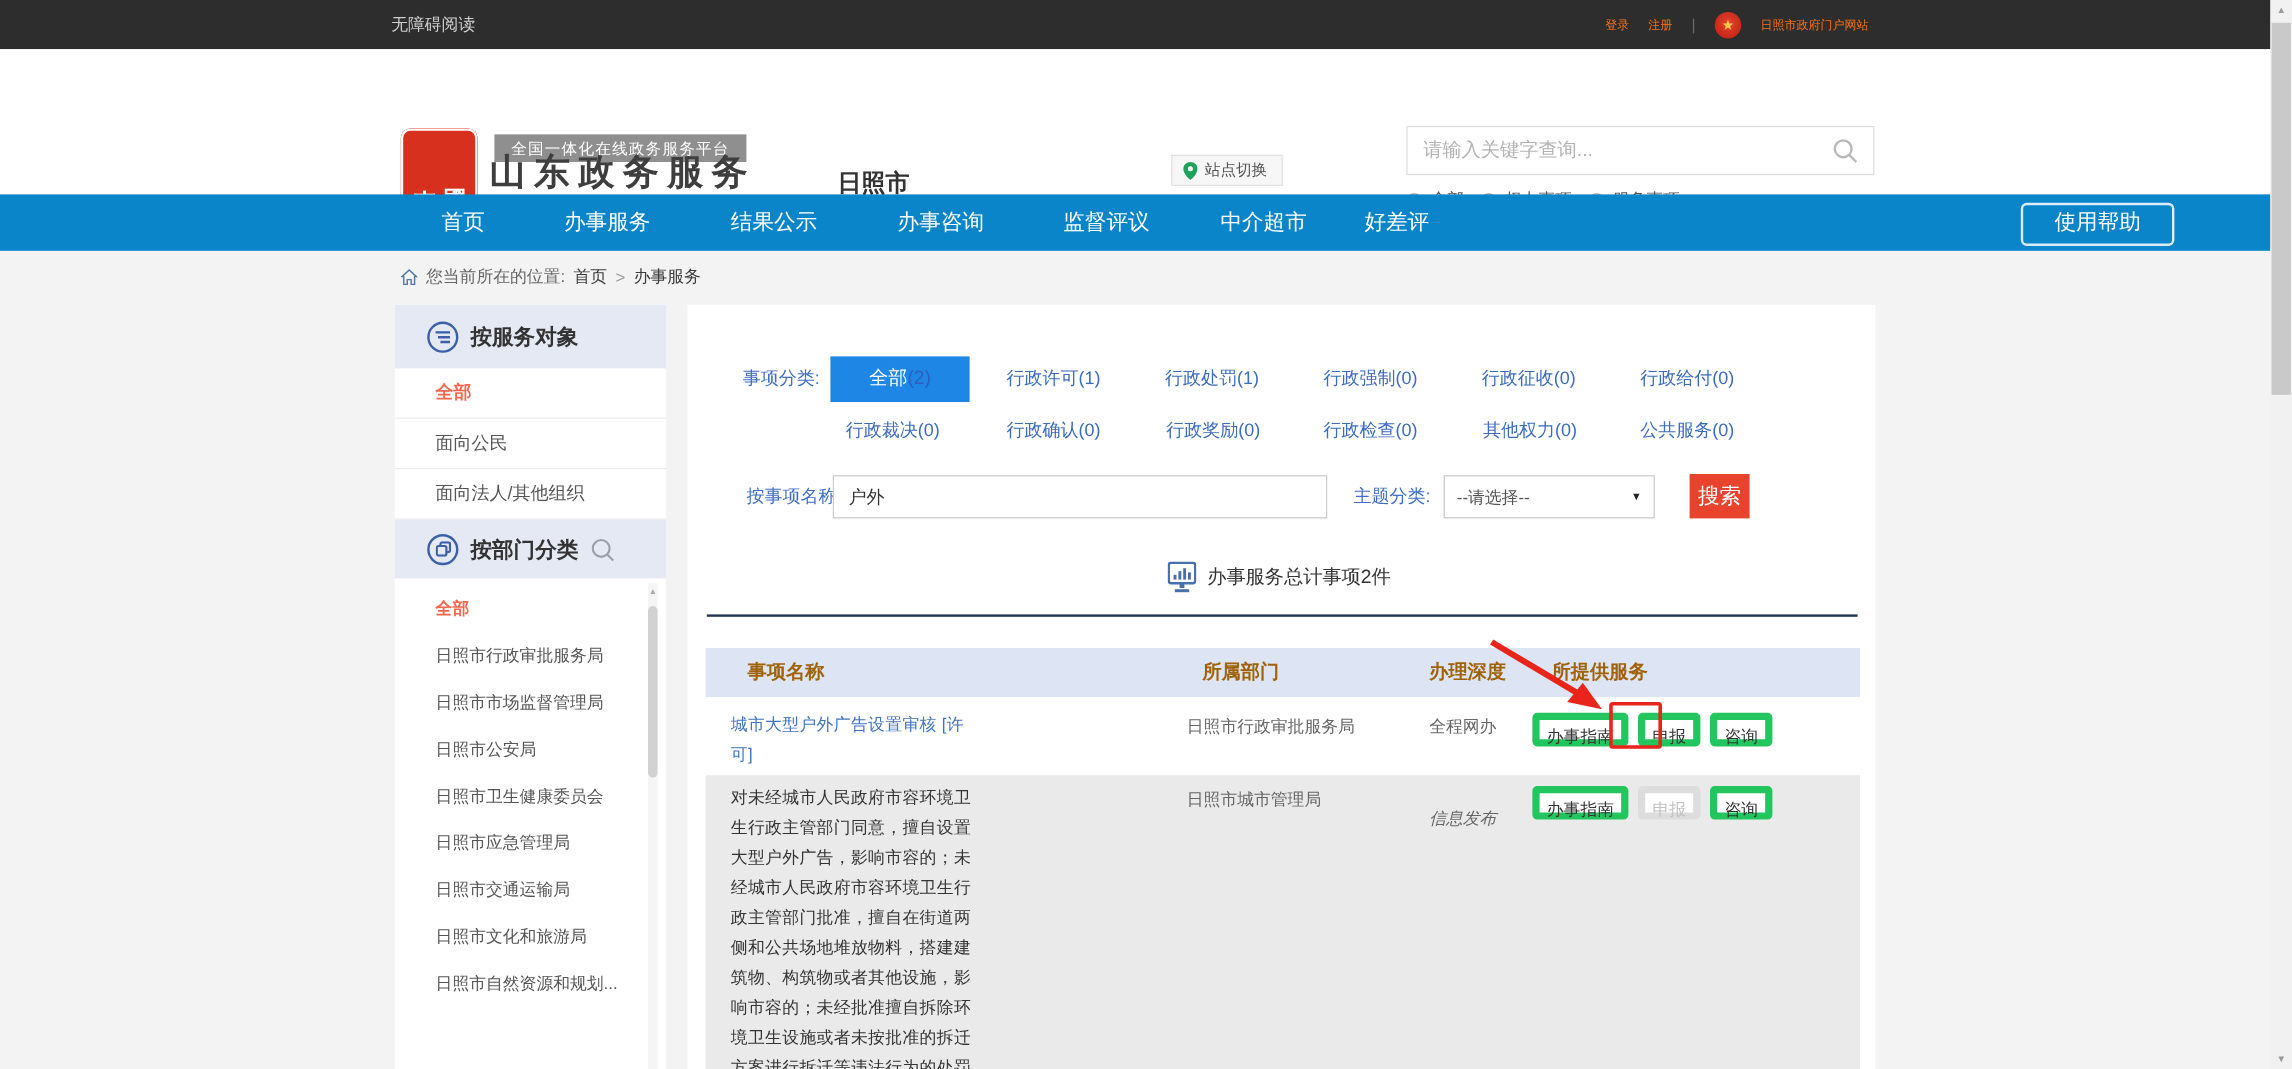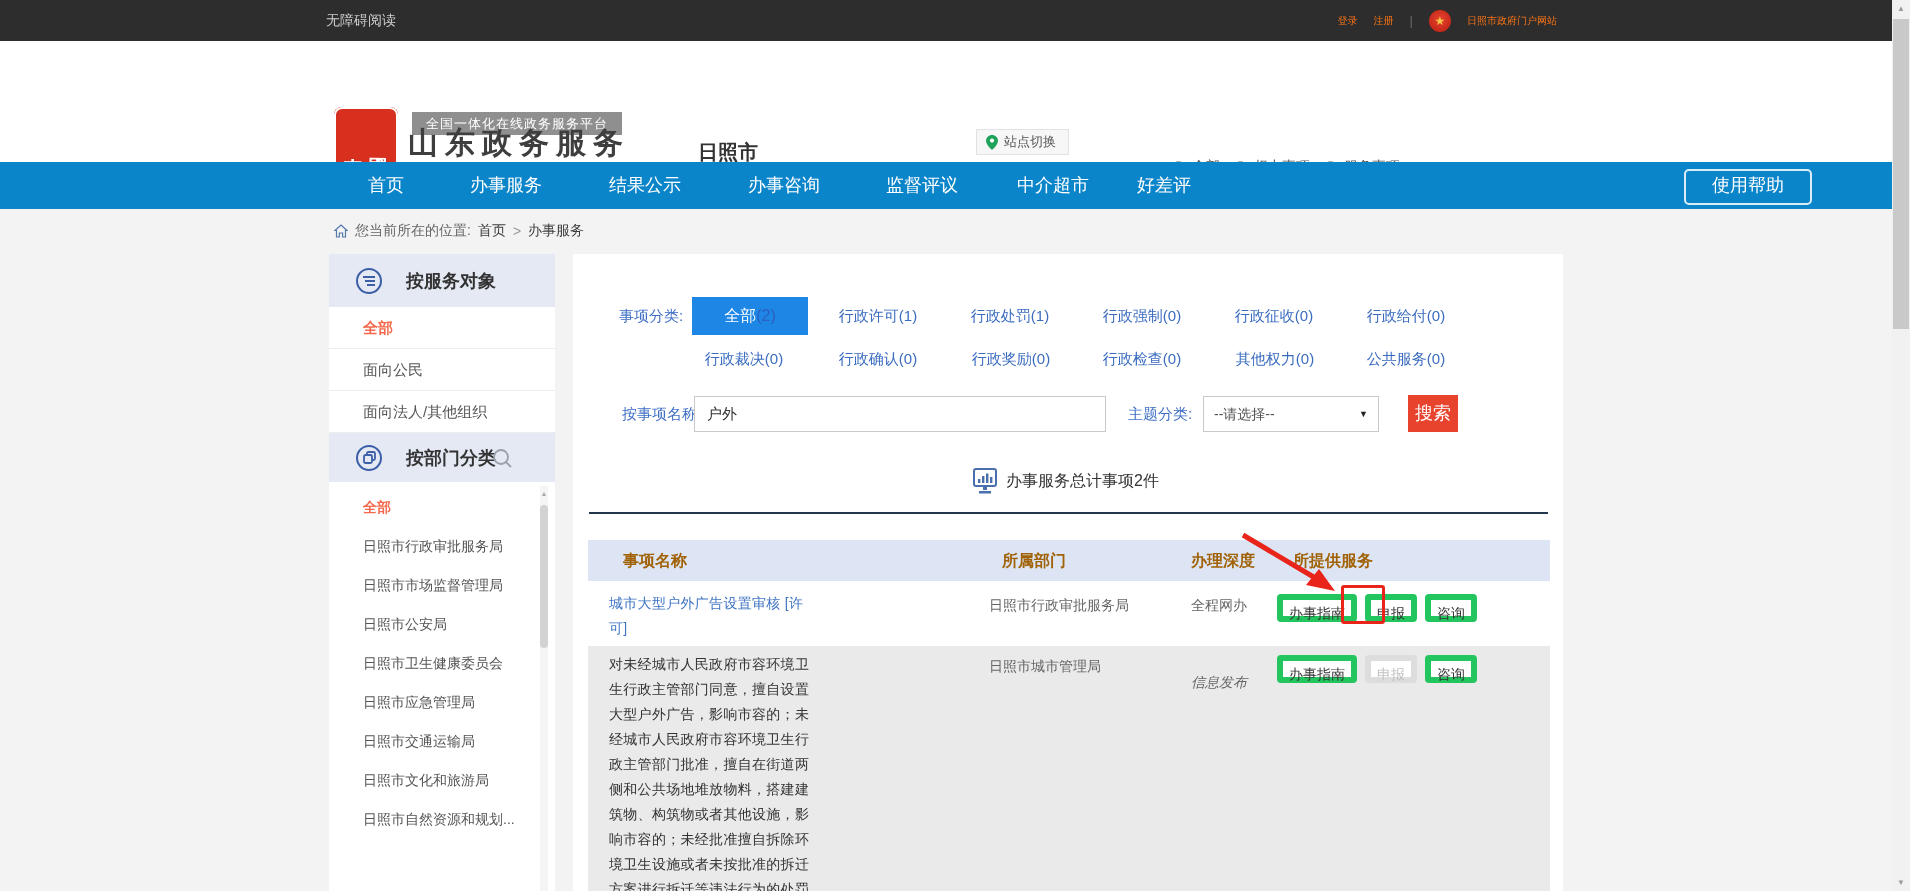--- a/index.html
+++ b/index.html
@@ -37,21 +37,21 @@
   .nav-item { position:absolute; top:0; height:47px; line-height:47px; color:#fff; font-size:18px; cursor:pointer; white-space:nowrap; }
   .help-btn { position:absolute; left:1684px; top:7px; width:128px; height:36px; line-height:29px; text-align:center; color:#fff; font-size:18px; border:2px solid rgba(255,255,255,.85); border-radius:5px; cursor:pointer; }
 
   
   .crumbs { position:absolute; left:334px; top:222px; display:flex; align-items:center; gap:7px; font-size:14px; color:#666; }
   .crumbs .dark { color:#3c3c3c; cursor:pointer; }
   .crumbs .gt { color:#999; }
 
   
   .sidebar { position:absolute; left:329px; top:254px; width:226px; height:637px; background:#fff; }
-  .side-hd { position:relative; height:53px; background:#e4e9f4; display:flex; align-items:center; padding-left:27px; gap:24px; }
+  .side-hd { position:relative; height:53px; background:#e4e9f4; display:flex; align-items:center; padding-left:27px; gap:10px; }
   .side-hd .ttl { font-size:18px; font-weight:bold; color:#333; }
   .circle-ic { width:26px; height:26px; border:2px solid #3c5fa8; border-radius:50%; display:flex; align-items:center; justify-content:center; }
   .svc-list li { list-style:none; height:42px; line-height:42px; padding-left:34px; font-size:15px; color:#555; border-bottom:1px solid #ededed; cursor:pointer; }
   .svc-list li.on { color:#f4694d; font-weight:bold; }
   .dept-list { position:absolute; left:0; top:228px; width:226px; padding-top:6px; }
   .dept-list li { list-style:none; height:39px; line-height:39px; padding-left:34px; font-size:14px; color:#555; white-space:nowrap; cursor:pointer; }
   .dept-list li.on { color:#f4694d; font-weight:bold; }
   .side-scroll { position:absolute; left:211px; top:232px; width:8px; height:405px; background:#f5f5f5; }
   .side-scroll .up { position:absolute; top:4px; left:0; width:8px; text-align:center; font-size:7px; color:#aaa; }
   .side-scroll .thumb { position:absolute; left:0; top:19px; width:8px; height:143px; background:#d2d2d2; border-radius:4px; }
@@ -114,20 +114,27 @@
     <div class="city">日照市</div>
 
     <div class="site-switch">
       <svg width="12" height="15" viewBox="0 0 12 15">
           <path d="M6 0C2.7 0 0 2.6 0 5.8 0 10 6 15 6 15s6-5 6-9.2C12 2.6 9.3 0 6 0z" fill="#1fa35c"></path>
           <circle cx="6" cy="5.6" r="2.1" fill="#fff"></circle>
         </svg>
       <span>站点切换</span>
     </div>
 
+    <div class="search-box">
+      <input type="text" placeholder="请输入关键字查询..." style="">
+      <svg class="mag" width="22" height="22" viewBox="0 0 22 22">
+          <circle cx="9" cy="9" r="7" fill="none" stroke="#b8b8b8" stroke-width="2"></circle>
+          <line x1="14" y1="14" x2="20" y2="20" stroke="#b8b8b8" stroke-width="2"></line>
+        </svg>
+    </div>
 
     <div class="radio-row">
       <span class="radio-item">
         <span class="radio sel"></span>
         <span>全部</span>
       </span>
       <span class="radio-item">
         <span class="radio"></span>
         <span>权力事项</span>
       </span>

